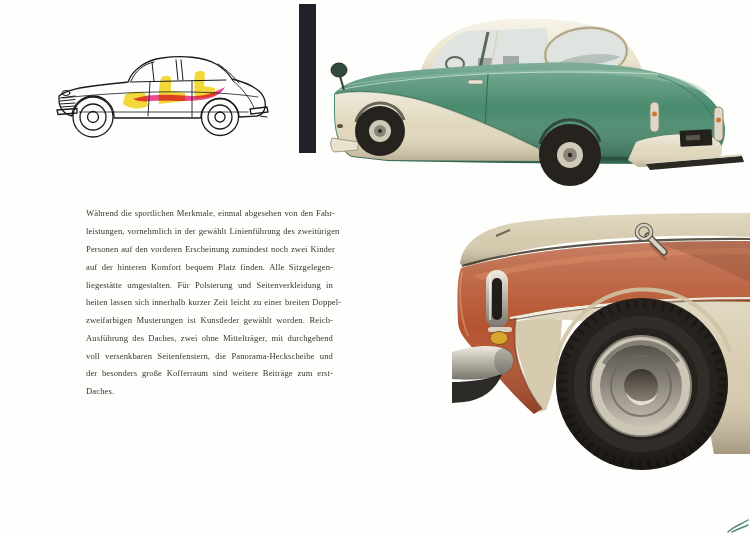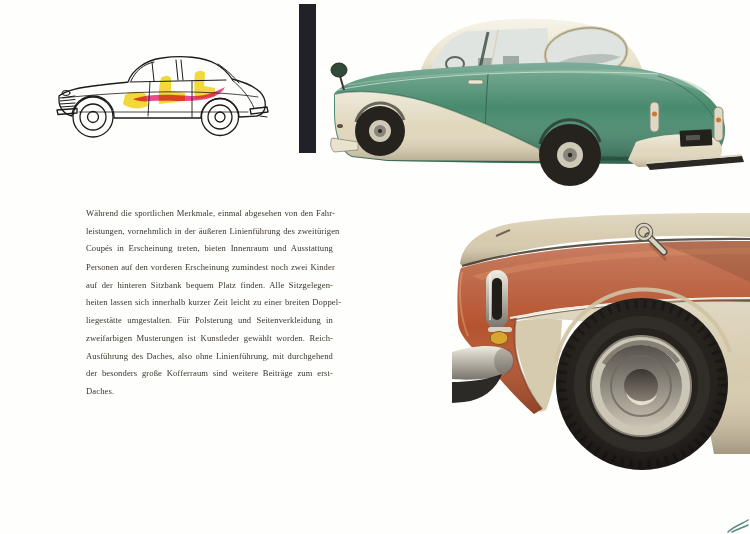--- a/index.html
+++ b/index.html
@@ -259,30 +259,30 @@
       <path d="M196,24 L212,40" stroke="#d9d3c3" stroke-width="4" stroke-linecap="round"></path>
       <circle cx="192" cy="20" r="7" fill="none" stroke="#5c564a" stroke-width="4.5"></circle>
       <circle cx="192" cy="20" r="7" fill="none" stroke="#d9d3c3" stroke-width="2.5"></circle>
       <path d="M198,32 L214,48" stroke="#6b3a20" stroke-width="3" opacity="0.3"></path>
     </g>
   </svg>
 
   <div class="body-text">
     <div class="paragraph">
         <div class="text-line">Während die sportlichen Merkmale, einmal abgesehen von den Fahr-</div>
-        <div class="text-line">leistungen, vornehmlich in der äußeren Linienführung des zweitürigen</div>
-        <div class="text-line">Coupés in Erscheinung treten, bieten Innenraum und Ausstattung</div>
+        <div class="text-line">leistungen, vornehmlich in der gewählt Linienführung des zweitürigen</div>
       </div>
     <div class="paragraph">
         <div class="text-line">Personen auf den vorderen Erscheinung zumindest noch zwei Kinder</div>
-        <div class="text-line">auf der hinteren Sitzbank bequem Platz finden. Alle Sitzgelegen-</div>
+        <div class="text-line">auf der hinteren Komfort bequem Platz finden. Alle Sitzgelegen-</div>
+        <div class="text-line">liegestätte umgestalten. Für Polsterung und Seitenverkleidung in</div>
         <div class="text-line">heiten lassen sich innerhalb kurzer Zeit leicht zu einer breiten Doppel-</div>
-        <div class="text-line">liegestätte umgestalten. Für Polsterung und Seitenverkleidung in</div>
         <div class="text-line">zweifarbigen Musterungen ist Kunstleder gewählt worden. Reich-</div>
-        <div class="text-line">Ausführung des Daches, also ohne Linienführung, mit durchgehend</div>
+        <div class="text-line">Ausführung des Daches, zwei ohne Mittelträger, mit durchgehend</div>
+        <div class="text-line">voll versenkbaren Seitenfenstern, die Panorama-Heckscheibe und</div>
         <div class="text-line">der besonders große Kofferraum sind weitere Beiträge zum erst-</div>
         <div class="text-line last-line">Daches.</div>
       </div>
   </div>
 
   <svg class="corner-mark" viewBox="0 0 24 16" xmlns="http://www.w3.org/2000/svg">
     <path d="M2,14 C8,8 16,6 22,2 M6,14 C12,11 18,9 22,7" stroke-width="1.5" fill="none" opacity="0.8" stroke-linecap="round" stroke="#2f6b63"></path>
   </svg>
 
 </div>

